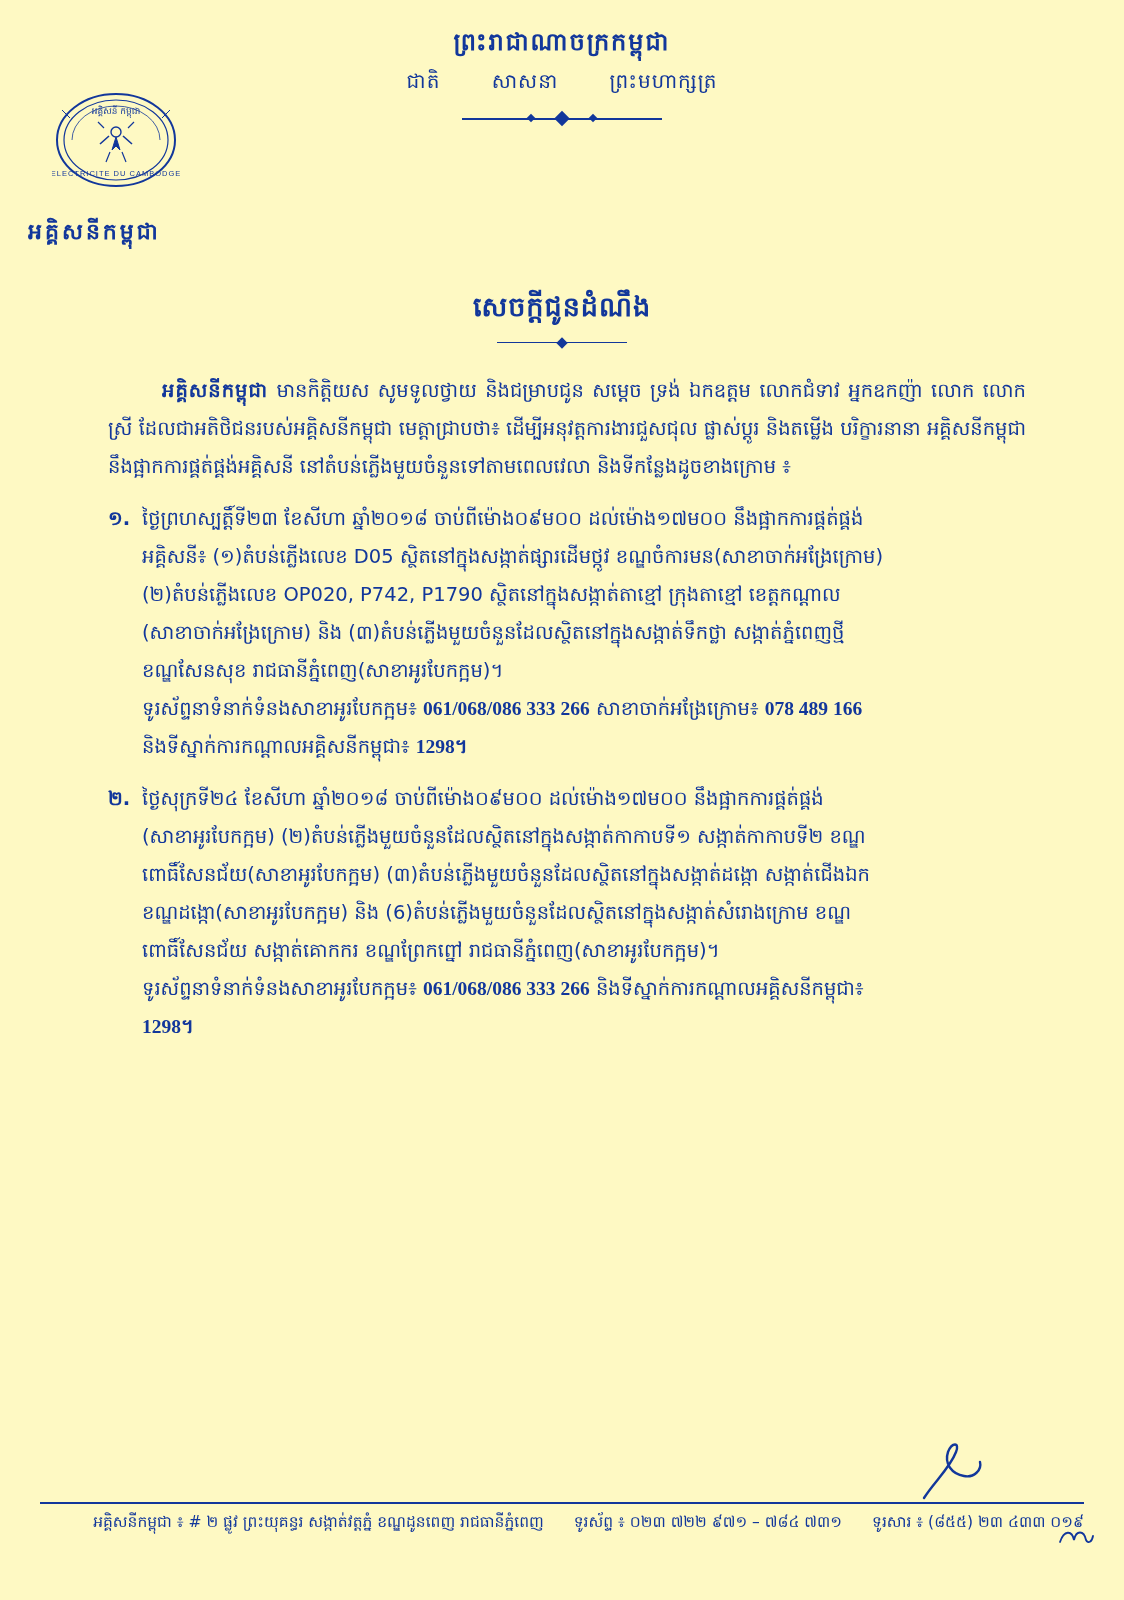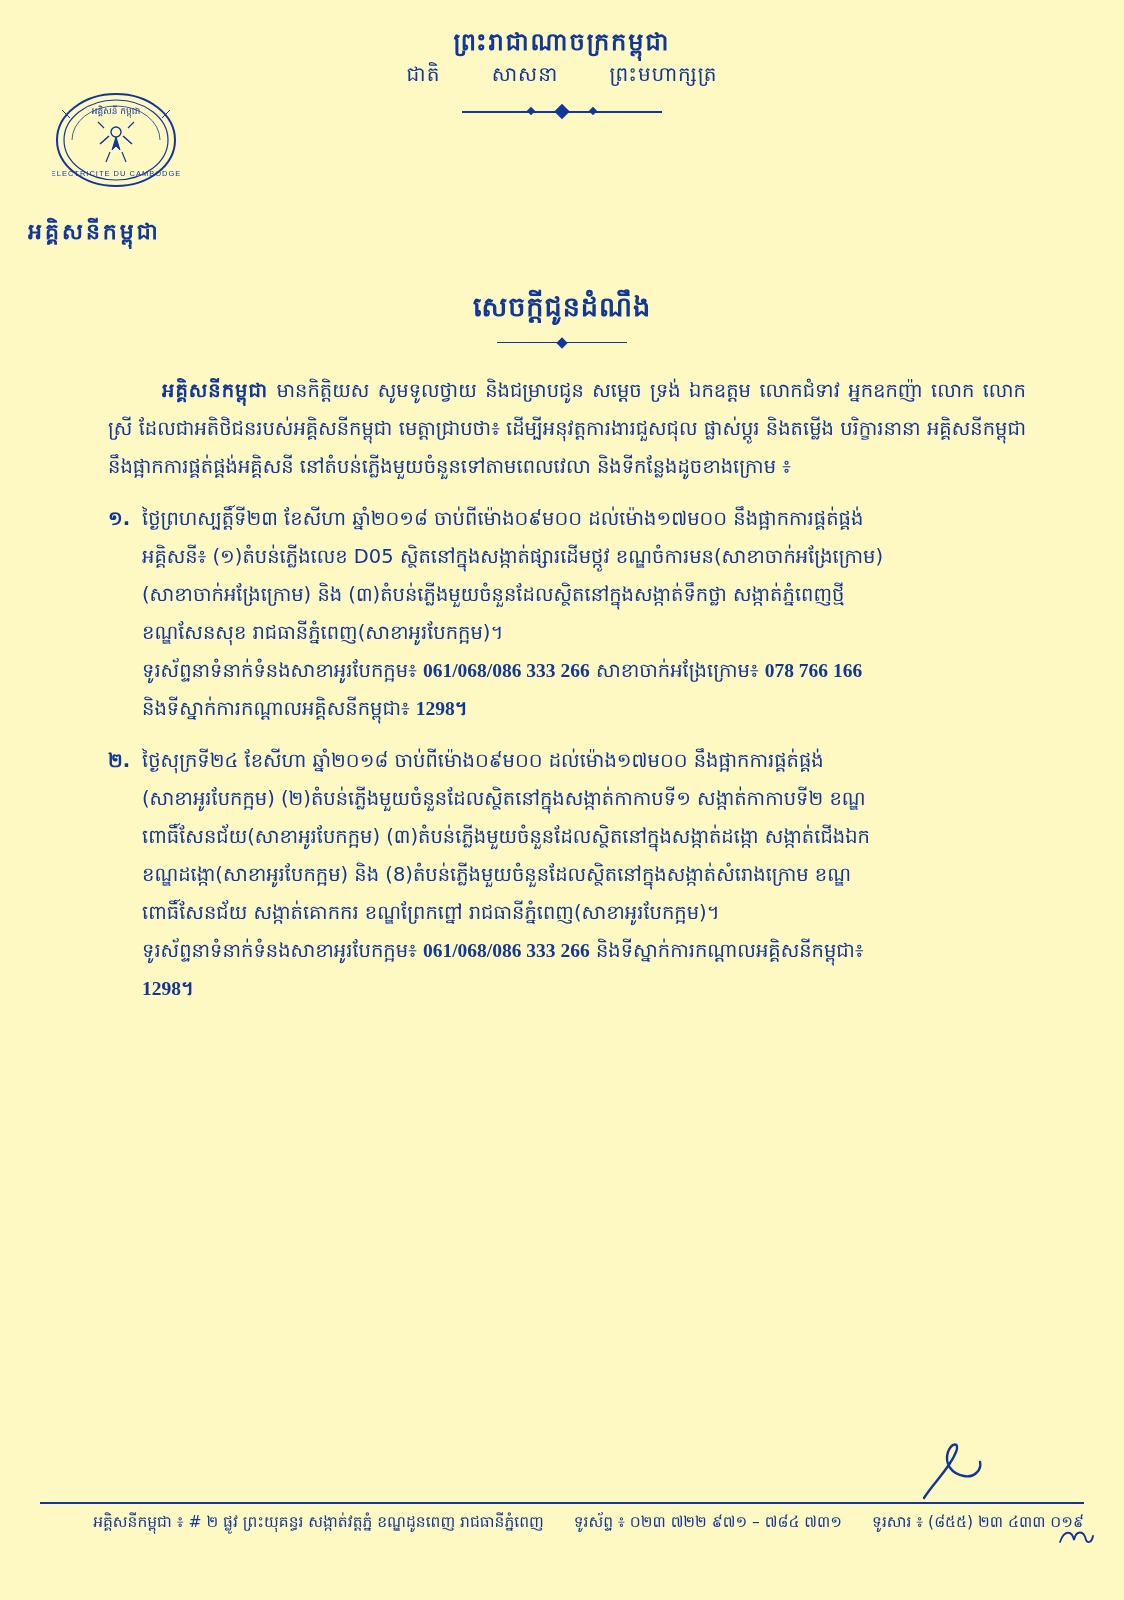--- a/index.html
+++ b/index.html
@@ -34,21 +34,21 @@
   .kingdom-line {
     font-size: 24px;
     letter-spacing: 2px;
     color: #12379b;
     font-weight: 600;
     line-height: 1.5;
   }
   .motto-line {
     font-size: 20px;
     color: #12379b;
-    margin-top: 1px;
+    margin-top: 8px;
     letter-spacing: 1px;
   }
   .motto-line span { margin: 0 22px; }
 
   .divider-ornament {
     margin: 14px auto 0 auto;
     width: 200px;
     height: 14px;
     position: relative;
   }
@@ -278,42 +278,43 @@
     <p class="para indent-first">
       <span class="lead">អគ្គិសនីកម្ពុជា</span>
       <span>មានកិត្តិយស  សូមទូលថ្វាយ  និងជម្រាបជូន  សម្តេច  ទ្រង់  ឯកឧត្តម  លោកជំទាវ  អ្នកឧកញ៉ា  លោក  លោកស្រី  ដែលជាអតិថិជនរបស់អគ្គិសនីកម្ពុជា  មេត្តាជ្រាបថា៖  ដើម្បីអនុវត្តការងារជួសជុល  ផ្លាស់ប្តូរ  និងតម្លើង  បរិក្ខារនានា  អគ្គិសនីកម្ពុជា  នឹងផ្អាកការផ្គត់ផ្គង់អគ្គិសនី  នៅតំបន់ភ្លើងមួយចំនួនទៅតាមពេលវេលា  និងទីកន្លែងដូចខាងក្រោម ៖</span>
     </p>
 
     <div class="list-item">
       <div class="list-num">១.</div>
       <div class="list-body">
         <p>ថ្ងៃព្រហស្បត្តិ៍ទី២៣  ខែសីហា  ឆ្នាំ២០១៨  ចាប់ពីម៉ោង០៩ម០០  ដល់ម៉ោង១៧ម០០  នឹងផ្អាកការផ្គត់ផ្គង់</p>
         <p>អគ្គិសនី៖ (១)តំបន់ភ្លើងលេខ D05 ស្ថិតនៅក្នុងសង្កាត់ផ្សារដើមថ្កូវ ខណ្ឌចំការមន(សាខាចាក់អង្រែក្រោម)</p>
+        <p>(២)តំបន់ភ្លើងលេខ  OP020, P742, P1790  ស្ថិតនៅក្នុងសង្កាត់តាខ្មៅ  ក្រុងតាខ្មៅ  ខេត្តកណ្តាល</p>
         <p>(សាខាចាក់អង្រែក្រោម)  និង  (៣)តំបន់ភ្លើងមួយចំនួនដែលស្ថិតនៅក្នុងសង្កាត់ទឹកថ្លា  សង្កាត់ភ្នំពេញថ្មី</p>
         <p>ខណ្ឌសែនសុខ រាជធានីភ្នំពេញ(សាខាអូរបែកក្អម)។</p>
         <p>
           <span>ទូរស័ព្ទនាទំនាក់ទំនងសាខាអូរបែកក្អម៖</span>
           <span class="bold latin">061/068/086 333 266</span>
           <span>សាខាចាក់អង្រែក្រោម៖</span>
-          <span class="bold latin">078 766 166</span>
+          <span class="bold latin">078 489 166</span>
         </p>
         <p>
           <span>និងទីស្នាក់ការកណ្តាលអគ្គិសនីកម្ពុជា៖</span>
           <span class="bold latin">1298។</span>
         </p>
       </div>
     </div>
 
     <div class="list-item">
       <div class="list-num">២.</div>
       <div class="list-body">
         <p>ថ្ងៃសុក្រទី២៤  ខែសីហា   ឆ្នាំ២០១៨  ចាប់ពីម៉ោង០៩ម០០   ដល់ម៉ោង១៧ម០០  នឹងផ្អាកការផ្គត់ផ្គង់</p>
         <p>(សាខាអូរបែកក្អម)  (២)តំបន់ភ្លើងមួយចំនួនដែលស្ថិតនៅក្នុងសង្កាត់កាកាបទី១  សង្កាត់កាកាបទី២ ខណ្ឌ</p>
         <p>ពោធិ៍សែនជ័យ(សាខាអូរបែកក្អម)  (៣)តំបន់ភ្លើងមួយចំនួនដែលស្ថិតនៅក្នុងសង្កាត់ដង្កោ  សង្កាត់ជើងឯក</p>
-        <p>ខណ្ឌដង្កោ(សាខាអូរបែកក្អម)  និង  (8)តំបន់ភ្លើងមួយចំនួនដែលស្ថិតនៅក្នុងសង្កាត់សំរោងក្រោម  ខណ្ឌ</p>
+        <p>ខណ្ឌដង្កោ(សាខាអូរបែកក្អម)  និង  (6)តំបន់ភ្លើងមួយចំនួនដែលស្ថិតនៅក្នុងសង្កាត់សំរោងក្រោម  ខណ្ឌ</p>
         <p>ពោធិ៍សែនជ័យ សង្កាត់គោកករ ខណ្ឌព្រែកព្នៅ រាជធានីភ្នំពេញ(សាខាអូរបែកក្អម)។</p>
         <p>
           <span>ទូរស័ព្ទនាទំនាក់ទំនងសាខាអូរបែកក្អម៖</span>
           <span class="bold latin">061/068/086  333  266</span>
           <span>និងទីស្នាក់ការកណ្តាលអគ្គិសនីកម្ពុជា៖</span>
         </p>
         <p>
           <span class="bold latin">1298។</span>
         </p>
       </div>

